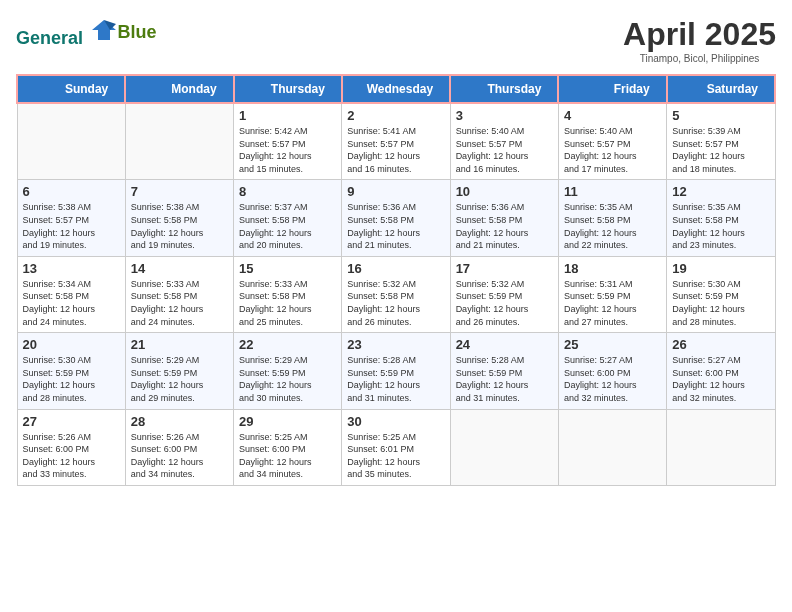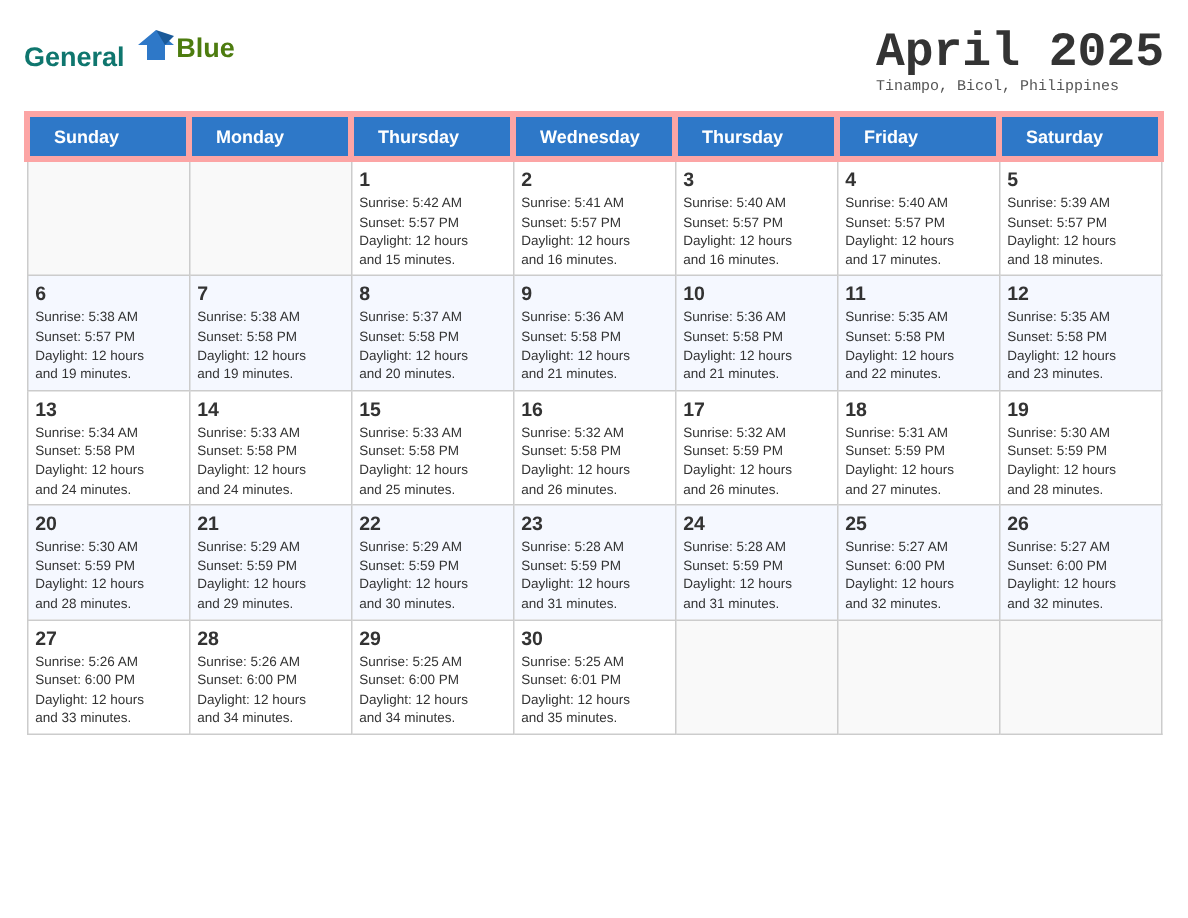--- a/index.html
+++ b/index.html
@@ -29,22 +29,21 @@
       font-size: 18px;
       font-weight: bold;
       color: #4d7c0f;
     }
     .logo-icon {
       width: 28px;
       height: 28px;
       margin-left: 2px;
     }
     .title-block {
-      text-align: left;
-      font-family: Liberation Mono, monospace;
+      text-align: center;
     }
     .month-title {
       font-size: 32px;
       font-weight: bold;
       color: #333;
     }
     .location-title {
       font-size: 10px;
       color: #555;
     }
@@ -52,22 +51,22 @@
       width: 100%;
       border-collapse: collapse;
       border: 1px solid #ccc;
     }
     .calendar th {
       background-color: #2e78c8;
       color: #fff;
       font-size: 12px;
       font-weight: bold;
       padding: 6px 16px;
-      text-align: left;
-      border: 4px solid #fca5a5;
+      text-align: right;
+      border: 2px solid #fca5a5;
     }
     .calendar td {
       vertical-align: top;
       border: 1px solid #ccc;
       padding: 4px 5px;
       font-size: 9.5px;
       color: #333;
       width: 108px;
       min-height: 80px;
       background: #fff;

